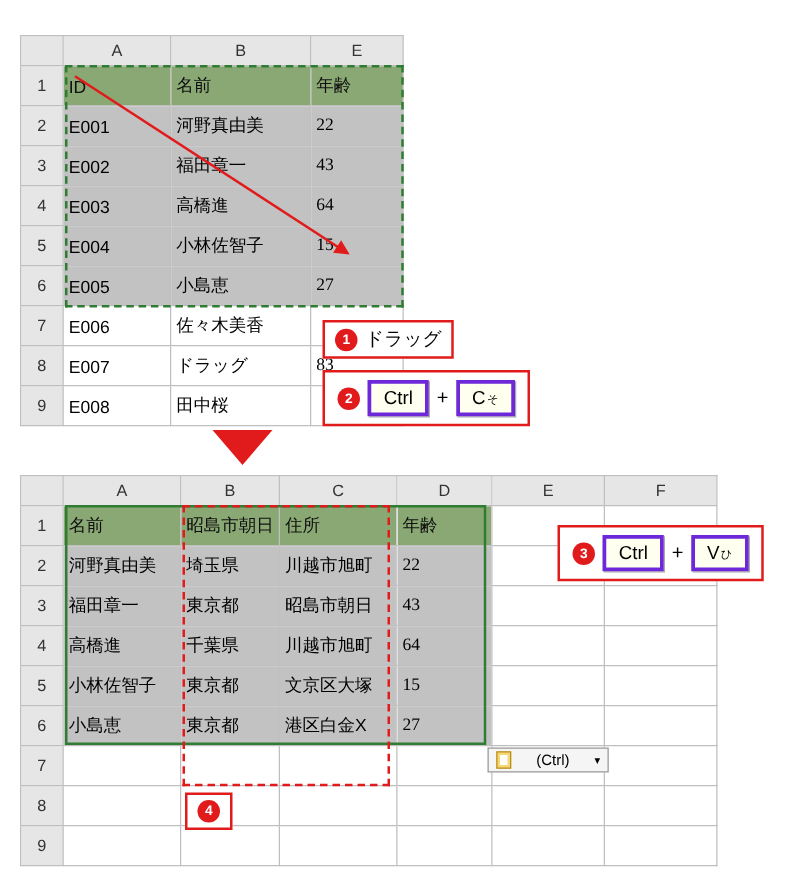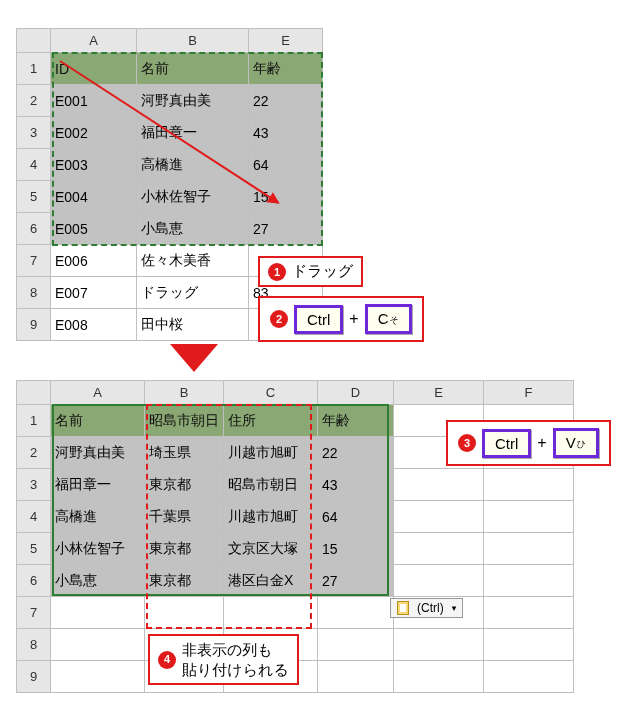--- a/index.html
+++ b/index.html
@@ -45,21 +45,21 @@
     }
     .sheet .corner {
       background: #e6e6e6;
       width: 34px;
       height: 24px;
     }
     .header-row td {
       background: #a9c18f;
       color: #0f0f0f;
     }
-    .num { text-align: right; }
+    .num { text-align: right; font-family: Liberation Serif, serif; }
     .sel {
       background: #c2c2c2;
       margin-top: 21px;
     }
     .sel.header-cell {
       background: #8aa874;
     }
 
     
     #sheet1 { left: 16px; top: 28px; }
@@ -178,21 +178,21 @@
     
     .paste-btn {
       position: absolute;
       left: 390px; top: 598px;
       border: 1px solid #999;
       background: #f5f5f5;
       padding: 2px 6px;
       font-size: 12px;
       display: flex;
       align-items: center;
-      gap: 8px;
+      gap: 20px;
     }
     .paste-btn .clip {
       width: 12px; height: 14px;
       background: #f7d774;
       border: 1px solid #b78f1f;
       position: relative;
     }
     .paste-btn .clip::before {
       content:"";
       position:absolute;
@@ -388,23 +388,19 @@
 
 <div id="co3" class="callout">
   <span class="circ">3</span>
   <span class="key">Ctrl</span>
   <span class="plus">+</span>
   <span class="key"><span>V</span><span class="sub">ひ</span></span>
 </div>
 
 <div id="co4" class="callout">
   <span class="circ">4</span>
-  <span>
-    <span>非表示の列も</span><br>
-    <span>貼り付けられる</span>
-  </span>
 </div>
 
 <div class="paste-btn">
   <span class="clip"></span>
   <span>(Ctrl)</span>
   <span class="dd">▾</span>
 </div>
 
 </body></html>

